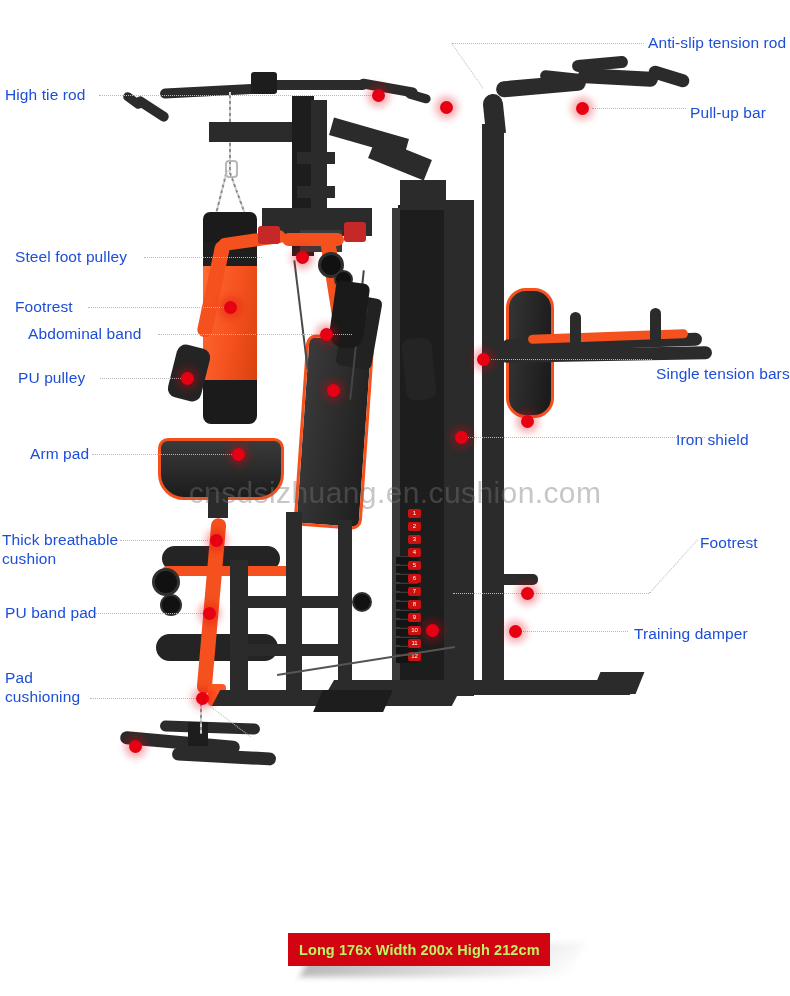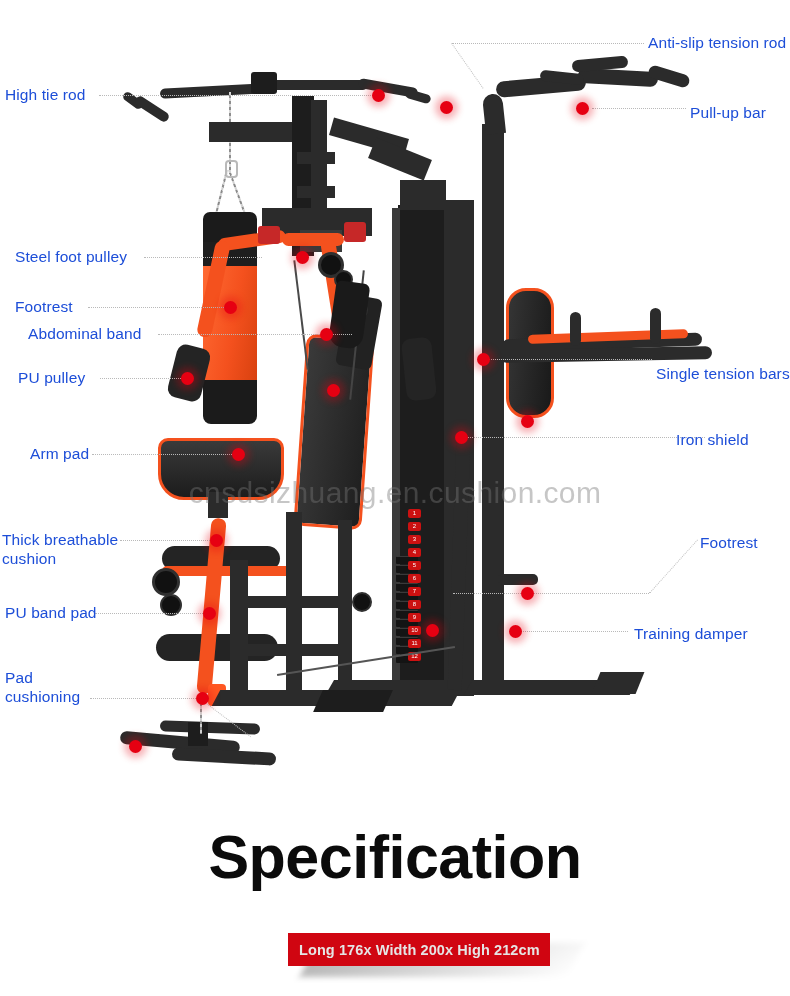--- a/index.html
+++ b/index.html
@@ -39,21 +39,21 @@
   
   #spec-title{position:absolute;left:0;top:822px;width:790px;text-align:center;
       font-size:61px;font-weight:bold;color:#0b0b0b;letter-spacing:-.5px;
       font-family:"Liberation Sans",sans-serif;}
   #spec-banner-wrap{position:absolute;left:288px;top:933px;}
   #spec-shadow{position:absolute;left:20px;top:10px;width:268px;height:34px;
       background:linear-gradient(135deg,rgba(0,0,0,.30),rgba(0,0,0,0));
       transform:skewX(-26deg);filter:blur(3px);}
   #spec-banner{position:relative;width:262px;height:33px;background:#d00511;
       display:flex;align-items:center;}
-  #spec-banner span{color:#e5e5e5;font-size:14.5px;font-weight:bold;padding-left:11px;
+  #spec-banner span{color:#bef264;font-size:14.5px;font-weight:bold;padding-left:11px;
       letter-spacing:.1px;white-space:nowrap;font-family:"Liberation Sans",sans-serif;}
 
   
   .wnum{position:absolute;width:13px;height:9px;background:#cc1111;border-radius:2px;
         color:#fff;font-size:6px;line-height:9px;text-align:center;
         font-family:"Liberation Sans",sans-serif;}
   .wplate{position:absolute;width:22px;height:7px;background:#141414;border-radius:1px;
           border-top:1px solid #3a3a3a;}
 </style>
 </head>
@@ -265,21 +265,20 @@
   <div class="lbl" style="left:5px;top:668px;">Pad
 cushioning</div>
 
   <div class="lbl r" style="left:648px;top:33px;">Anti-slip tension rod</div>
   <div class="lbl r" style="left:690px;top:103px;">Pull-up bar</div>
   <div class="lbl r" style="left:656px;top:364px;">Single tension bars</div>
   <div class="lbl r" style="left:676px;top:430px;">Iron shield</div>
   <div class="lbl r" style="left:700px;top:533px;">Footrest</div>
   <div class="lbl r" style="left:634px;top:624px;">Training damper</div>
 
-  <div id="spec-title">Specification</div>
 
   <div id="spec-banner-wrap">
     <div id="spec-shadow"></div>
     <div id="spec-banner">
       <span>Long 176x Width 200x High 212cm</span>
     </div>
   </div>
 
 </div>
 

